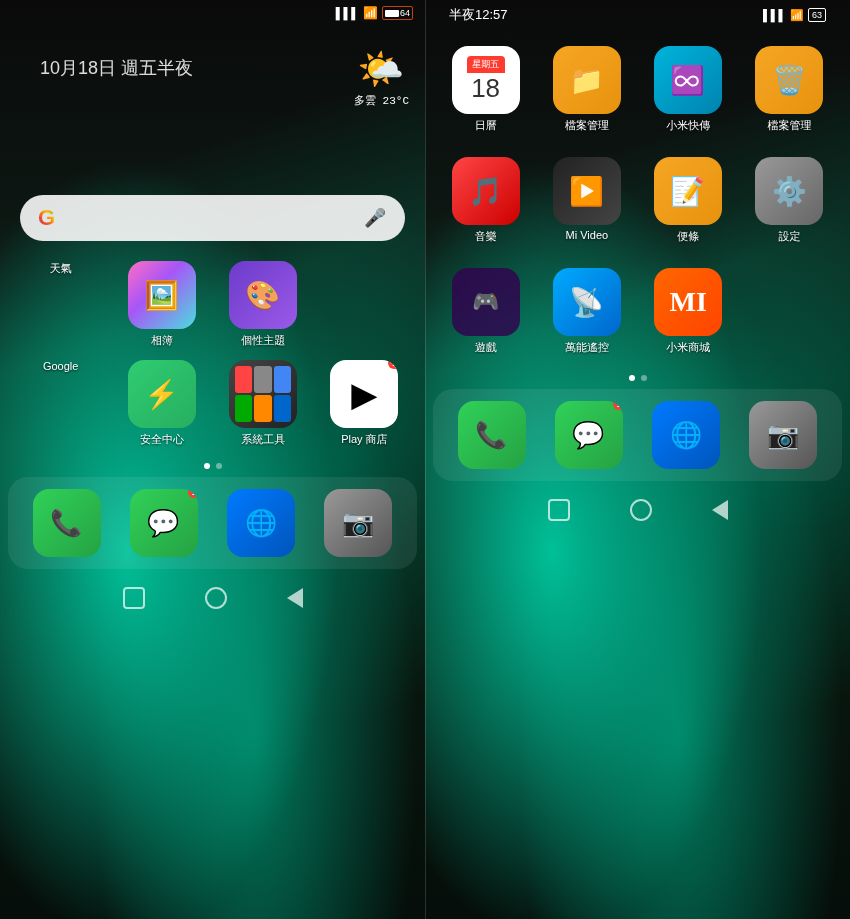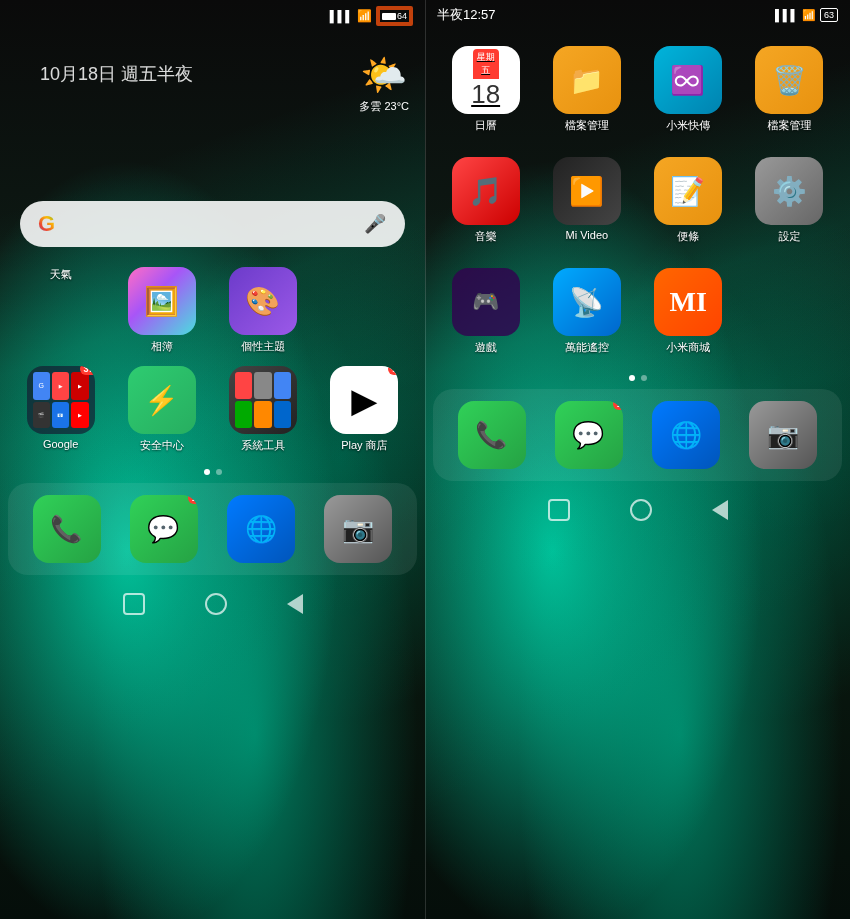--- a/index.html
+++ b/index.html
@@ -52,21 +52,21 @@
     .status-bar {
       display: flex;
       justify-content: flex-end;
       align-items: center;
       padding: 6px 12px 2px;
       gap: 4px;
     }
     .battery-box {
       display: inline-flex;
       align-items: center;
-      border: 4px solid #c2410c;
+      border: 1px solid #c2410c;
       border-radius: 2px;
       padding: 1px 2px;
       font-size: 9px;
       color: white;
       gap: 1px;
     }
 
     
     .left-screen .time-section {
       padding: 20px 20px 5px;
@@ -278,21 +278,21 @@
         <span style="font-size:9px;">64</span>
       </span>
     </div>
 
     <div style="position:relative; padding: 10px 20px 0;">
       <div class="time-section">
         <div class="date-display">10月18日 週五半夜</div>
       </div>
       <div class="weather-badge">
         <div style="font-size:38px;">🌤️</div>
-        <div style="font-size:11px;color:white;text-align:left;margin-top:2px;">多雲 23°C</div>
+        <div style="font-size:11px;color:white;text-align:left;margin-top:2px;font-family:Liberation Mono, monospace;">多雲 23°C</div>
       </div>
     </div>
 
     <div class="search-bar" style="margin: 110px 20px 20px;">
       <span class="search-g">G</span>
       <span style="color:#4285f4;font-size:18px;">🎤</span>
     </div>
 
     <div class="app-grid">
 
@@ -312,43 +312,20 @@
         <div class="app-icon" style="background:linear-gradient(135deg,#6c3bca,#9b59e8);">
           <span style="font-size:28px;">🎨</span>
         </div>
         <span class="app-label">個性主題</span>
       </div>
     </div>
 
     <div class="app-grid" style="margin-top:4px;">
 
       <div class="app-item">
-        <div class="app-icon" style="background:rgba(20,30,50,0.7);position:relative;">
-          <div class="folder-mini-grid">
-            <div class="folder-mini-app" style="background:#4285f4;border-radius:3px;">
-                <span style="font-size:7px;color:white;">G</span>
-              </div>
-            <div class="folder-mini-app" style="background:#ff4444;border-radius:3px;">
-                <span style="font-size:5px;color:white;">▶</span>
-              </div>
-            <div class="folder-mini-app" style="background:#c00;border-radius:3px;">
-                <span style="font-size:5px;color:white;">▶</span>
-              </div>
-            <div class="folder-mini-app" style="background:#333;border-radius:3px;">
-                <span style="font-size:5px;color:white;">🎬</span>
-              </div>
-            <div class="folder-mini-app" style="background:#1a73e8;border-radius:3px;">
-                <span style="font-size:5px;color:white;">📧</span>
-              </div>
-            <div class="folder-mini-app" style="background:#f00;border-radius:3px;">
-                <span style="font-size:5px;color:white;">▶</span>
-              </div>
-          </div>
-          <div class="badge">37</div>
-        </div>
         <span class="app-label">Google</span>
       </div>
 
       <div class="app-item">
         <div class="app-icon" style="background:linear-gradient(135deg,#2ecc71,#27ae60);">
           <span style="font-size:28px;">⚡</span>
         </div>
         <span class="app-label">安全中心</span>
       </div>
 
@@ -409,33 +386,33 @@
       <div class="nav-btn circle"></div>
       <div class="nav-btn triangle"></div>
     </div>
   </div>
 </div>
 
 <div class="phone-screen right-screen">
   <div class="bg-aurora"></div>
   <div class="screen-content">
 
-    <div style="display:flex;justify-content:space-between;align-items:center;padding:6px 12px 2px;position:relative;z-index:1;">
+    <div style="display:flex;justify-content:space-between;align-items:center;padding:6px 24px 2px;position:relative;z-index:1;">
       <span class="time-small">半夜12:57</span>
       <div style="display:flex;align-items:center;gap:4px;color:white;font-size:11px;">
         <span>▌▌▌</span>
         <span>📶</span>
         <span style="border:1px solid white;border-radius:2px;padding:1px 3px;font-size:9px;">63</span>
       </div>
     </div>
 
     <div class="right-app-grid" style="margin-top:8px;">
 
       <div class="app-item">
-        <div class="app-icon" style="background:white;flex-direction:column;font-size:11px;padding:21px;text-decoration:underline;">
+        <div class="app-icon" style="background:white;flex-direction:column;font-size:11px;padding:15px;">
           <div style="background:#ff3b30;color:white;width:100%;text-align:center;font-size:9px;padding:2px 0;border-radius:4px 4px 0 0;">星期五</div>
           <div style="color:#333;font-size:26px;font-weight:300;line-height:1.2;">18</div>
         </div>
         <span class="app-label">日曆</span>
       </div>
 
       <div class="app-item">
         <div class="app-icon" style="background:linear-gradient(135deg,#f5a623,#e8920f);">
           <span style="font-size:28px;">📁</span>
         </div>

